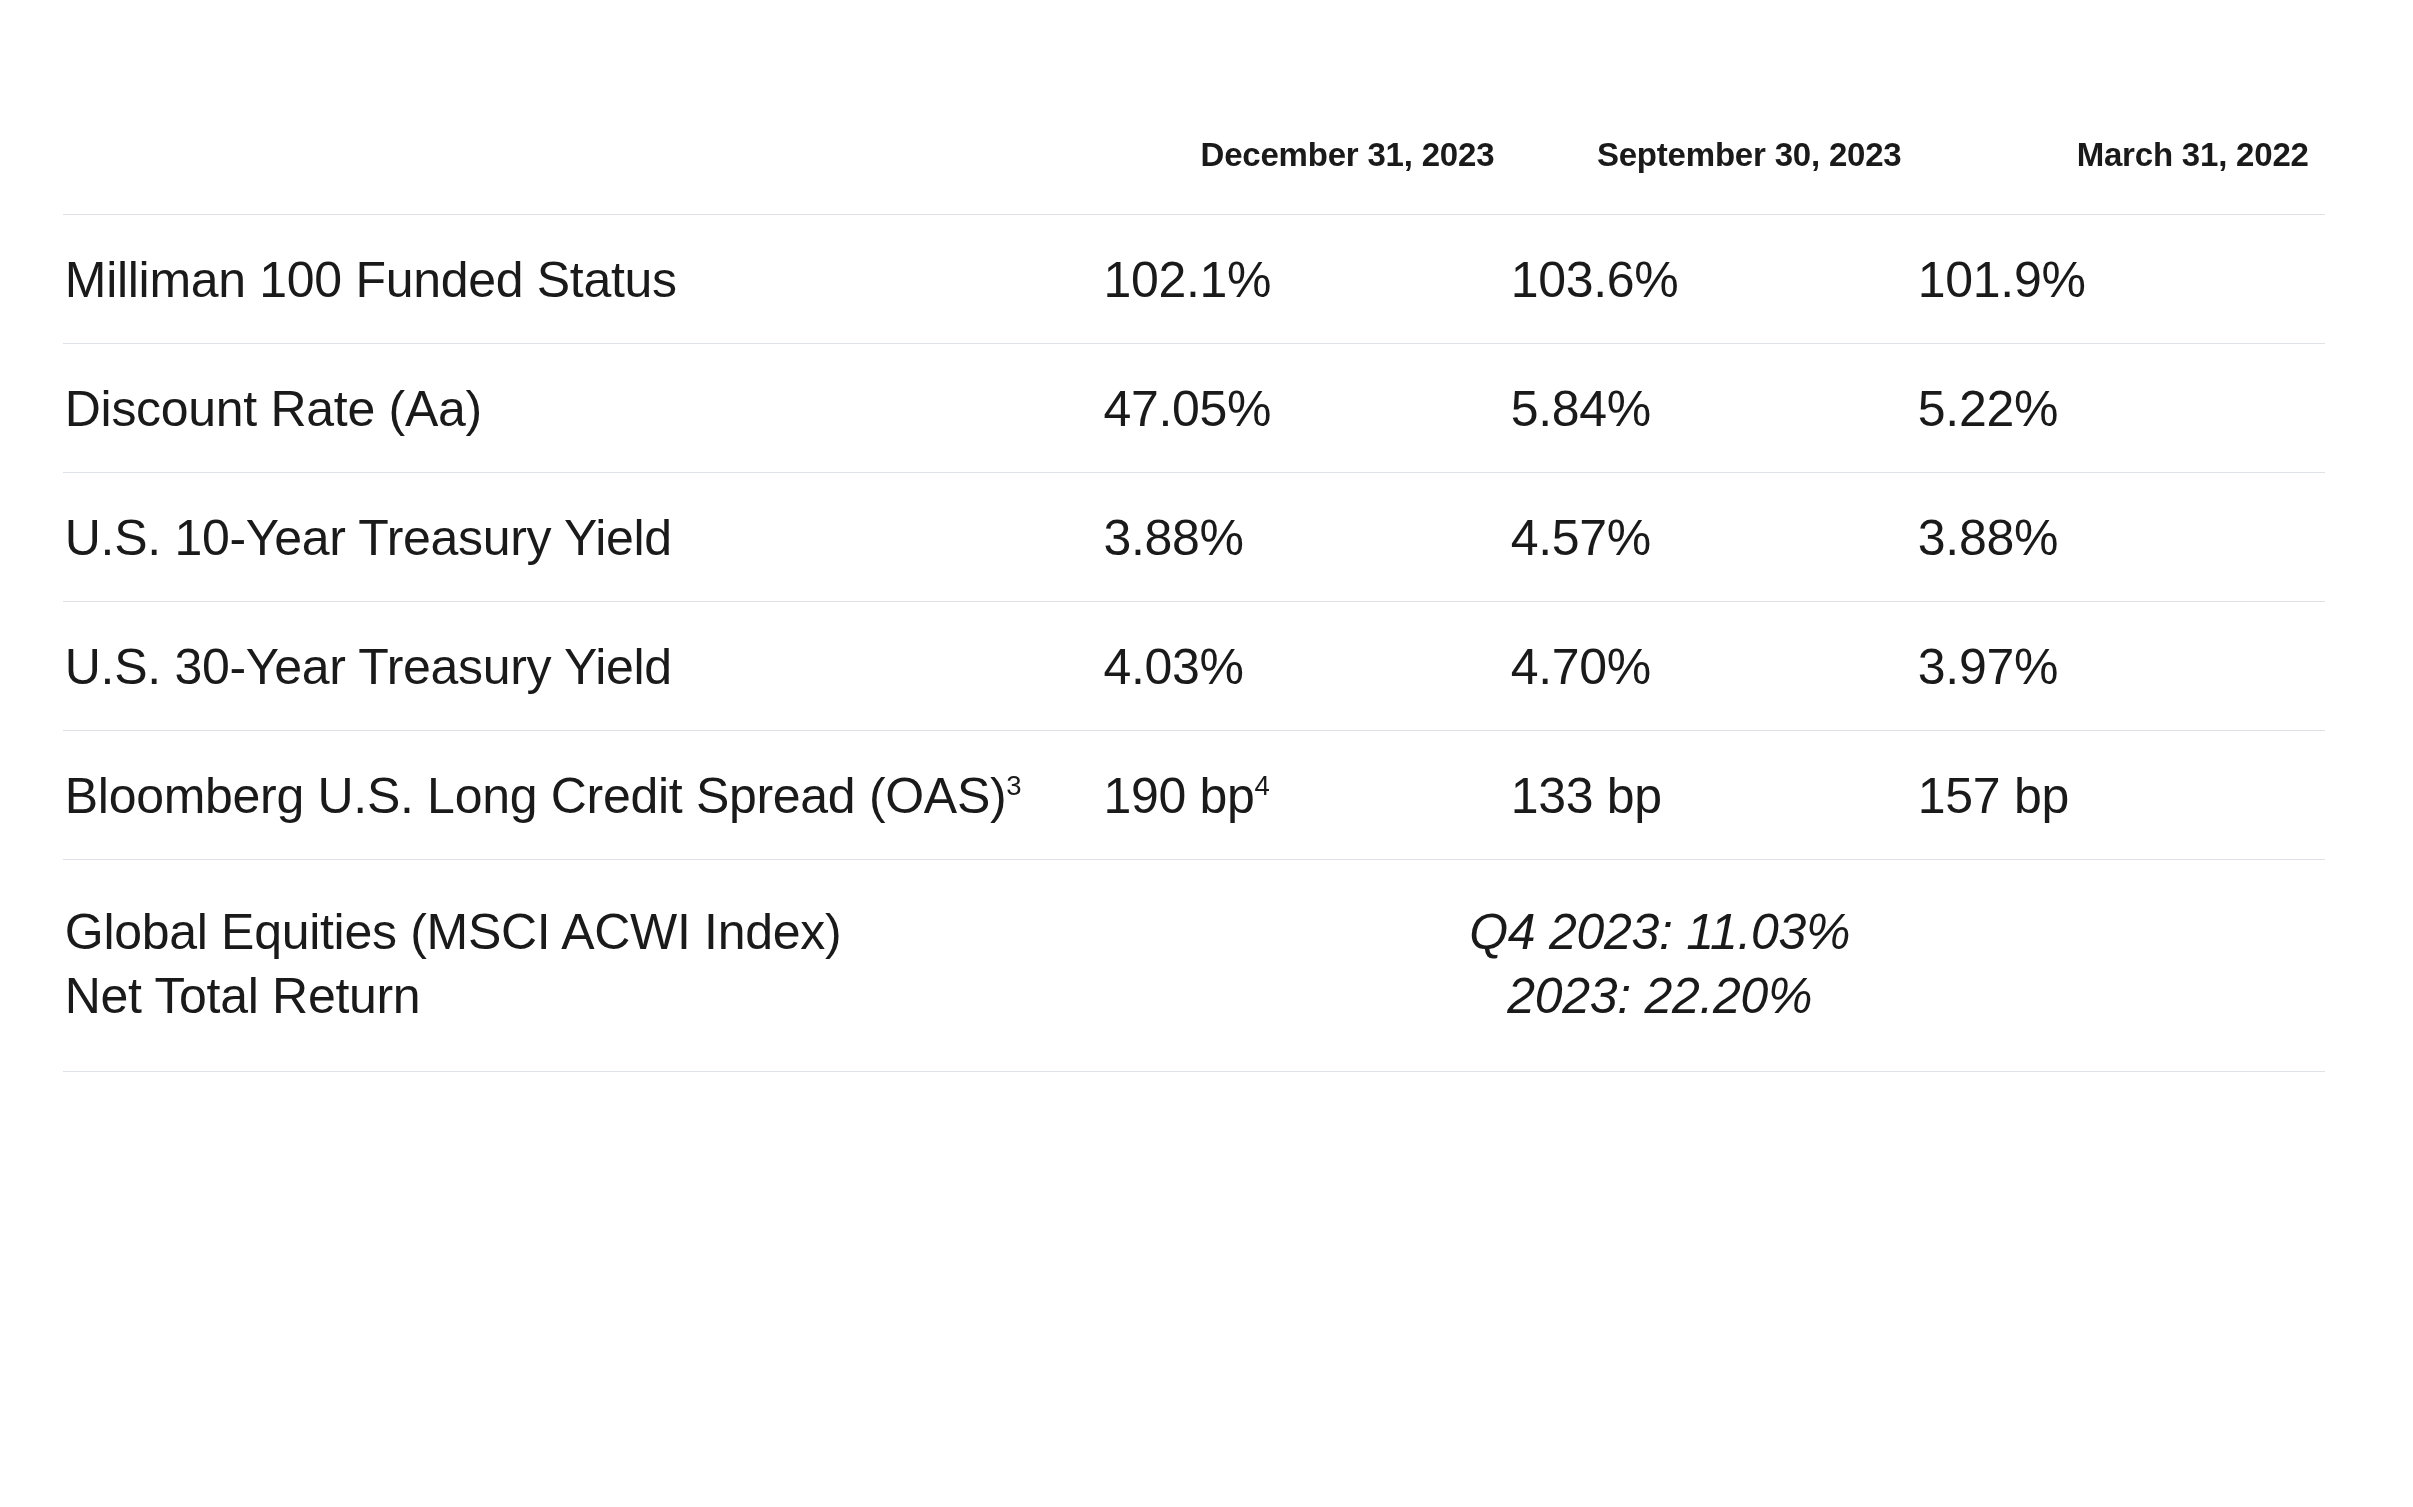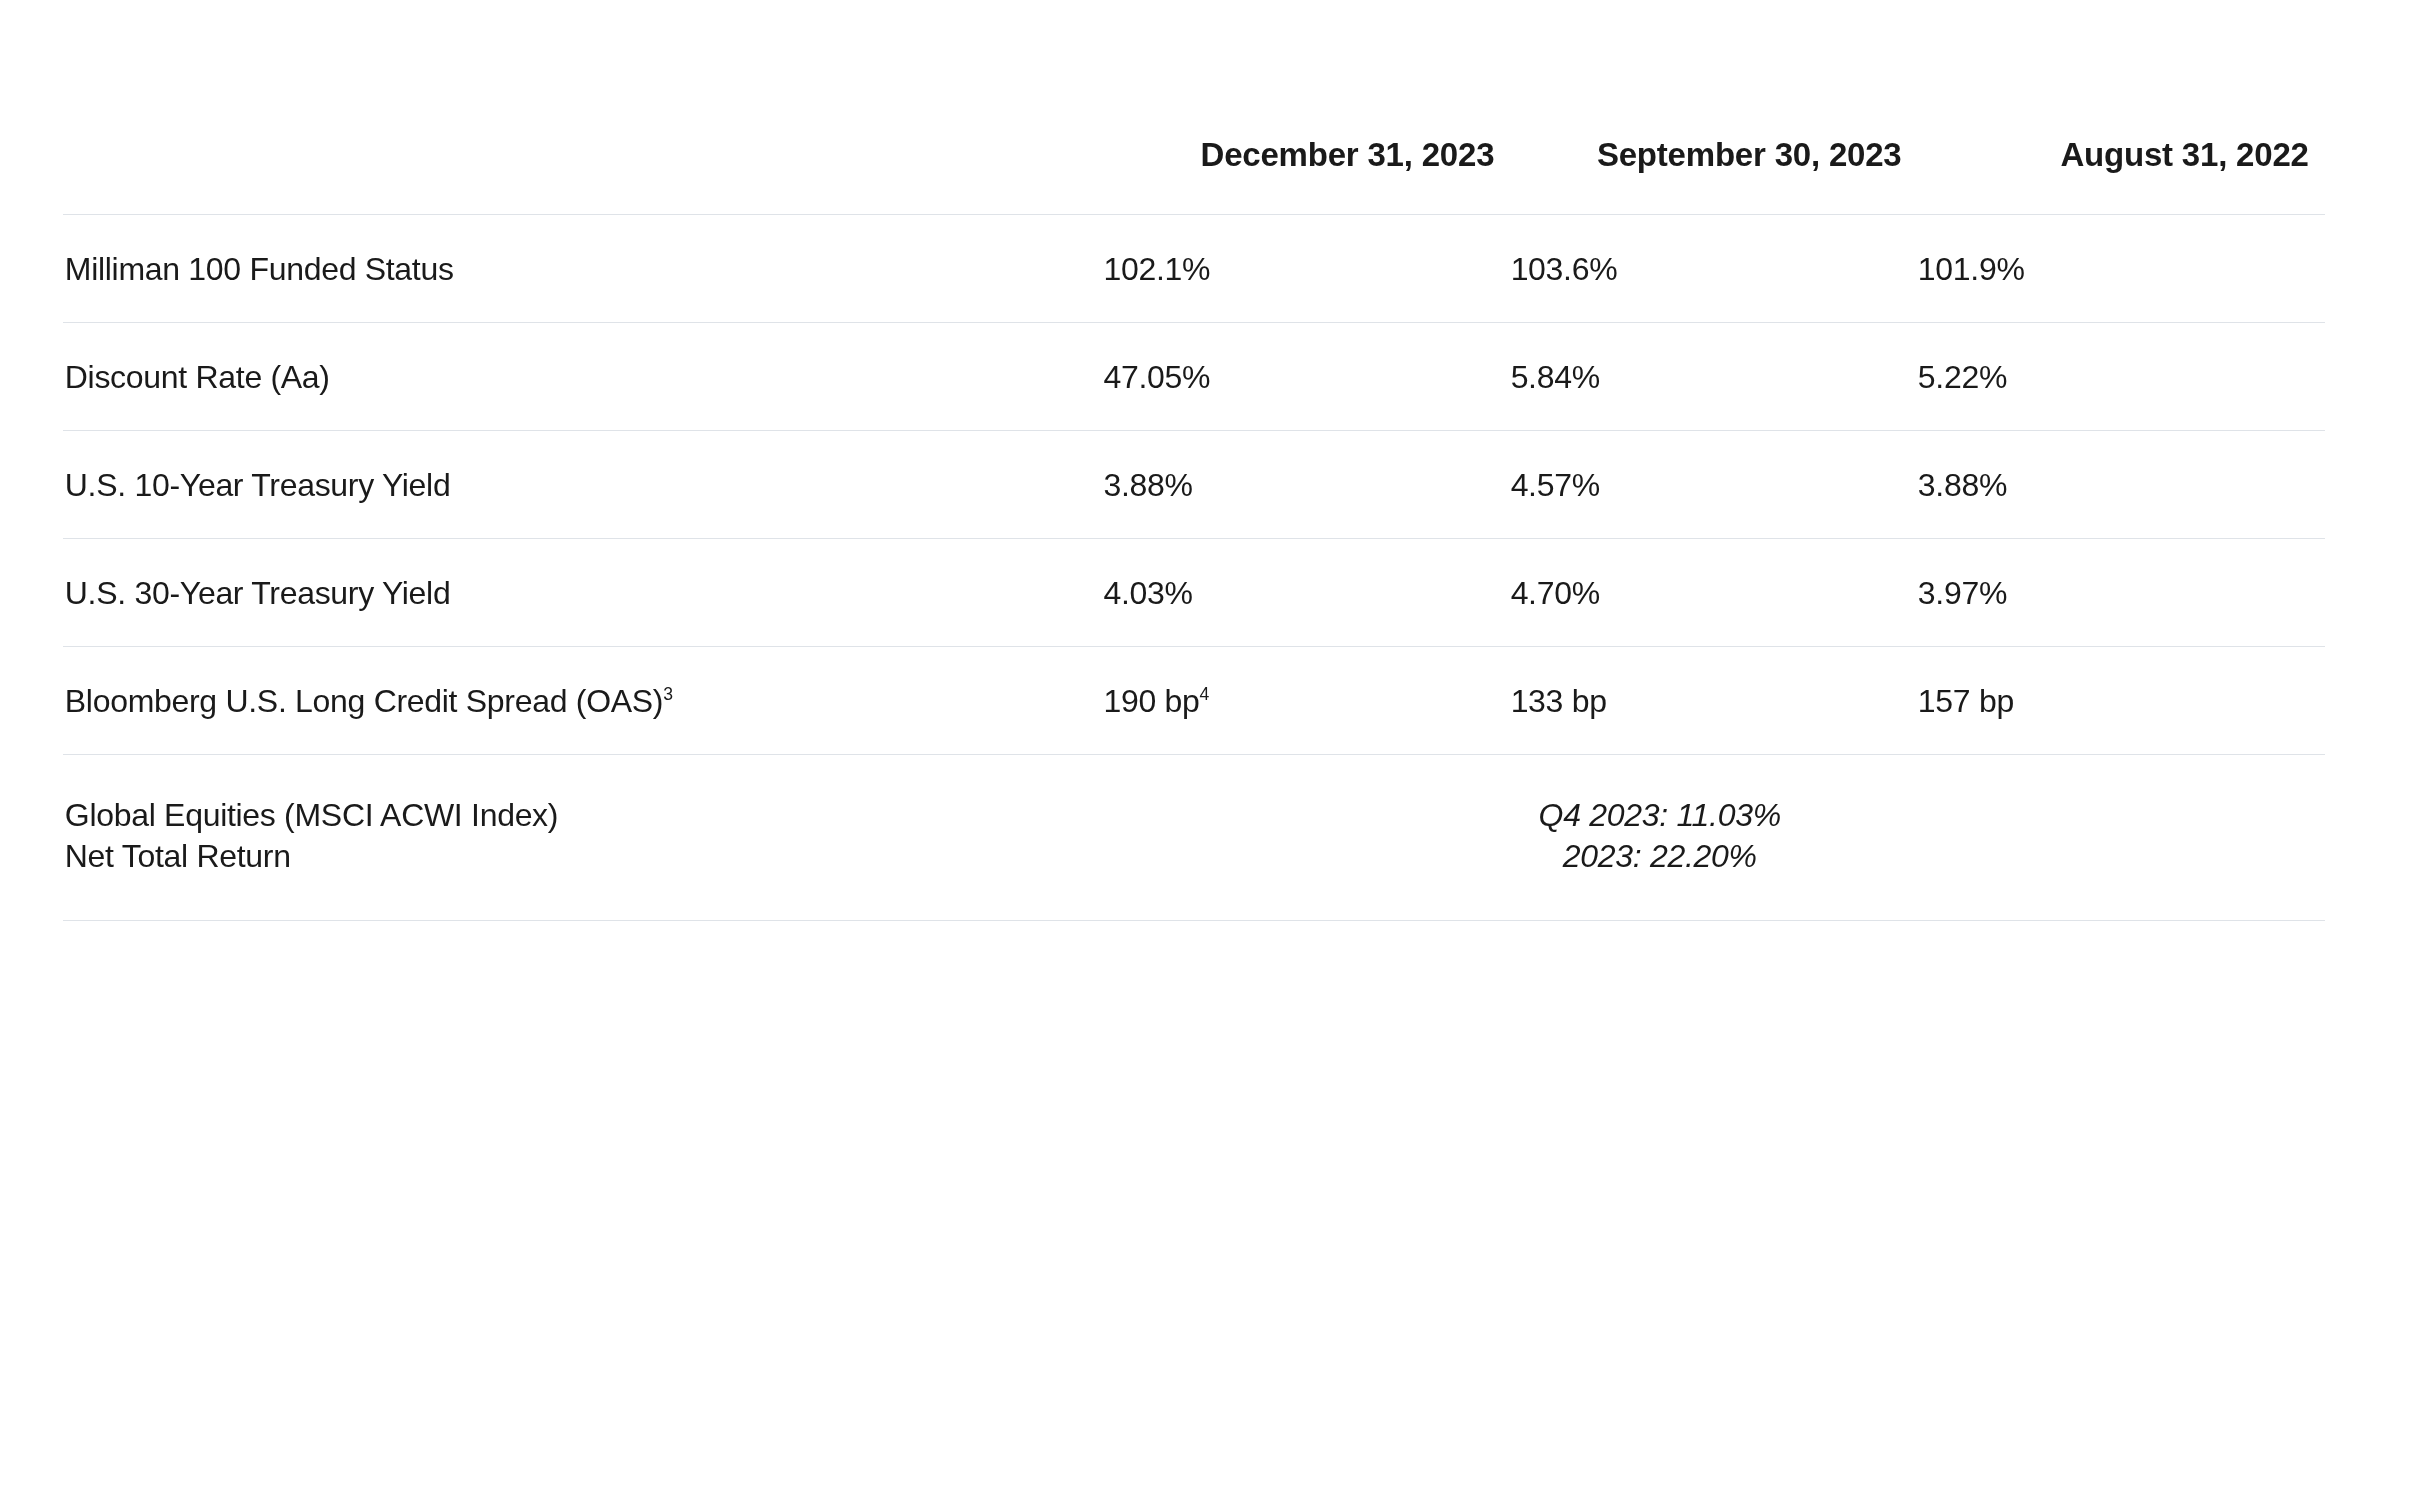--- a/index.html
+++ b/index.html
@@ -36,21 +36,21 @@
     color: #1a1a1a;
     padding: 0 0 40px 0;
     vertical-align: bottom;
     letter-spacing: -0.2px;
   }
   thead th.label-head { text-align: left; }
   thead th.period-head { text-align: right; padding-right: 16.3px; }
 
   tbody td {
     border-top: 1.8px solid #dfe3e8;
-    font-size: 32px;
+    font-size: 50px;
     font-weight: 400;
     color: #1a1a1a;
     padding: 36px 0 34px 0;
     letter-spacing: -0.3px;
     vertical-align: middle;
   }
   tbody td.label-cell { text-align: left; padding-left: 1.8px; }
   tbody td.value-cell { text-align: left; padding-right: 90px; }
   tbody tr.last-row td { border-bottom: 1.8px solid #dfe3e8; }
 
@@ -84,21 +84,21 @@
       <col class="label-col">
       <col class="period-col">
       <col class="period-col2">
       <col class="period-col3">
     </colgroup>
     <thead>
       <tr>
         <th class="label-head"></th>
         <th class="period-head">December 31, 2023</th>
         <th class="period-head">September 30, 2023</th>
-        <th class="period-head">August 31, 2022</th>
+        <th class="period-head">March 31, 2022</th>
       </tr>
     </thead>
     <tbody>
 
       <tr>
         <td class="label-cell">Milliman 100 Funded Status</td>
         <td class="value-cell">102.1%</td>
         <td class="value-cell">103.6%</td>
         <td class="value-cell">101.9%</td>
       </tr>

